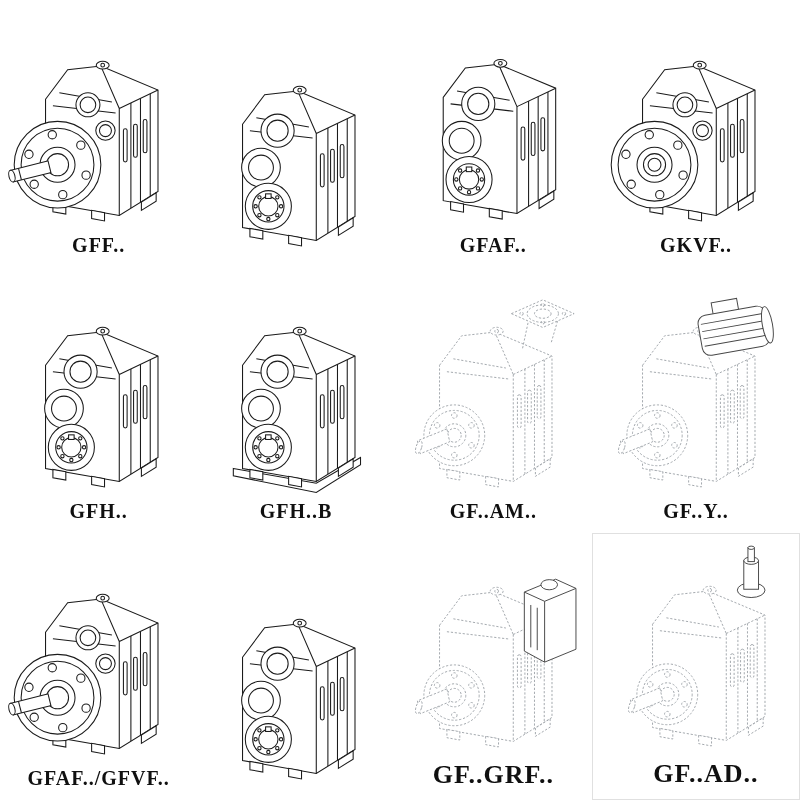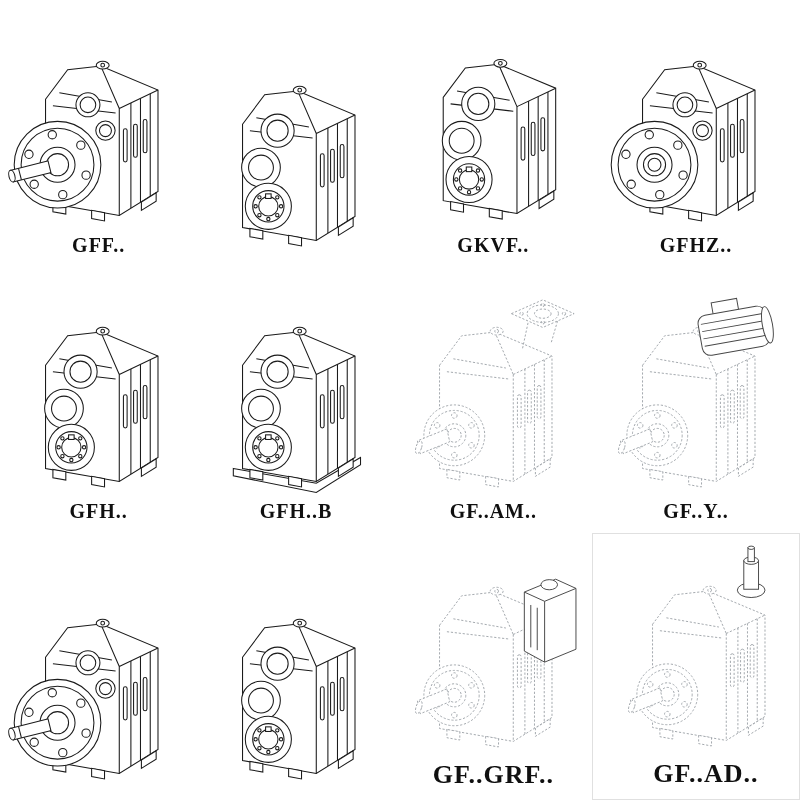--- a/index.html
+++ b/index.html
@@ -177,31 +177,31 @@
   </figure>
 
   <figure class="cell">
     <svg class="art" viewBox="0 0 200 230">
       <g transform="translate(4,-2)">
         <use href="#housing"></use>
         <use href="#upper-big"></use>
         <use href="#hollow-out"></use>
       </g>
     </svg>
-    <figcaption>GKVF..</figcaption>
+    <figcaption>GFAF..</figcaption>
   </figure>
 
   <figure class="cell">
     <svg class="art" viewBox="0 0 200 230">
       <use href="#housing"></use>
       <use href="#upper-small"></use>
       <use href="#flange"></use>
       <use href="#hub-hole"></use>
     </svg>
-    <figcaption>GFHZ..</figcaption>
+    <figcaption>GKVF..</figcaption>
   </figure>
 
   <figure class="cell">
     <svg class="art" viewBox="0 0 200 230">
       <use href="#housing"></use>
       <use href="#upper-big"></use>
       <use href="#hollow-out"></use>
     </svg>
     <figcaption>GFH..</figcaption>
   </figure>
@@ -238,20 +238,21 @@
     <figcaption>GF..Y..</figcaption>
   </figure>
 
   <figure class="cell">
     <svg class="art" viewBox="0 0 200 230">
       <use href="#housing"></use>
       <use href="#upper-small"></use>
       <use href="#flange"></use>
       <use href="#shaft-solid"></use>
     </svg>
+    <figcaption>GFAF../GFVF..</figcaption>
   </figure>
 
   <figure class="cell">
     <svg class="art" viewBox="0 0 200 230">
       <use href="#housing"></use>
       <use href="#upper-big"></use>
       <use href="#hollow-out"></use>
     </svg>
   </figure>
 

